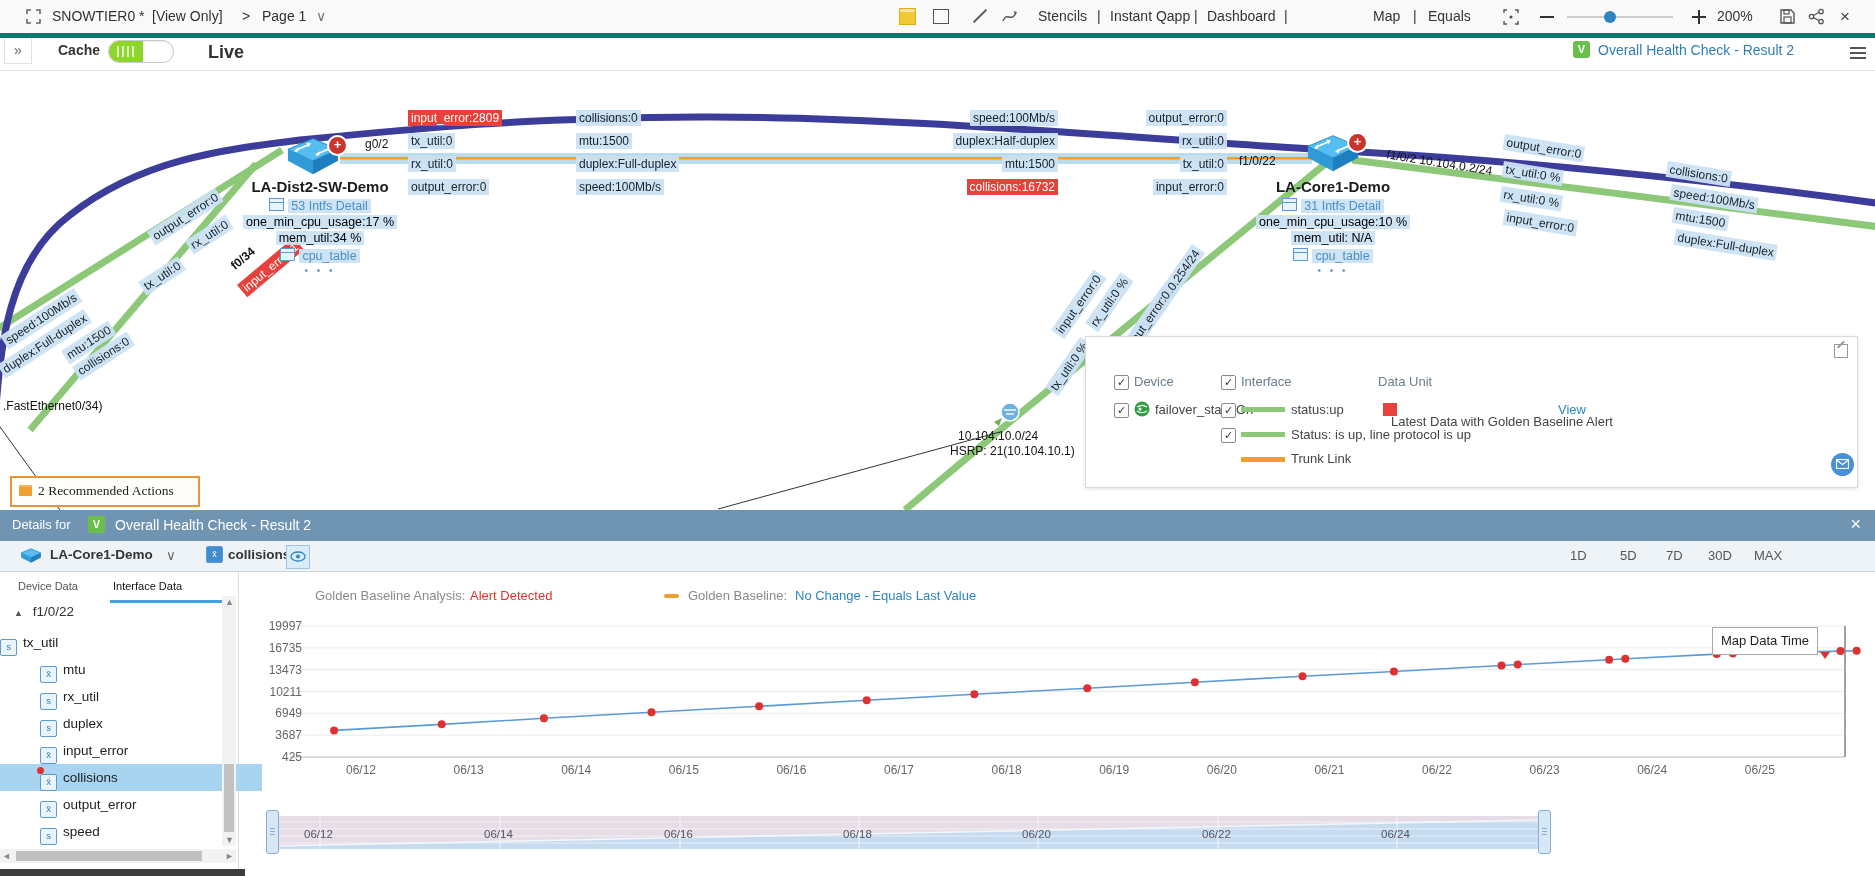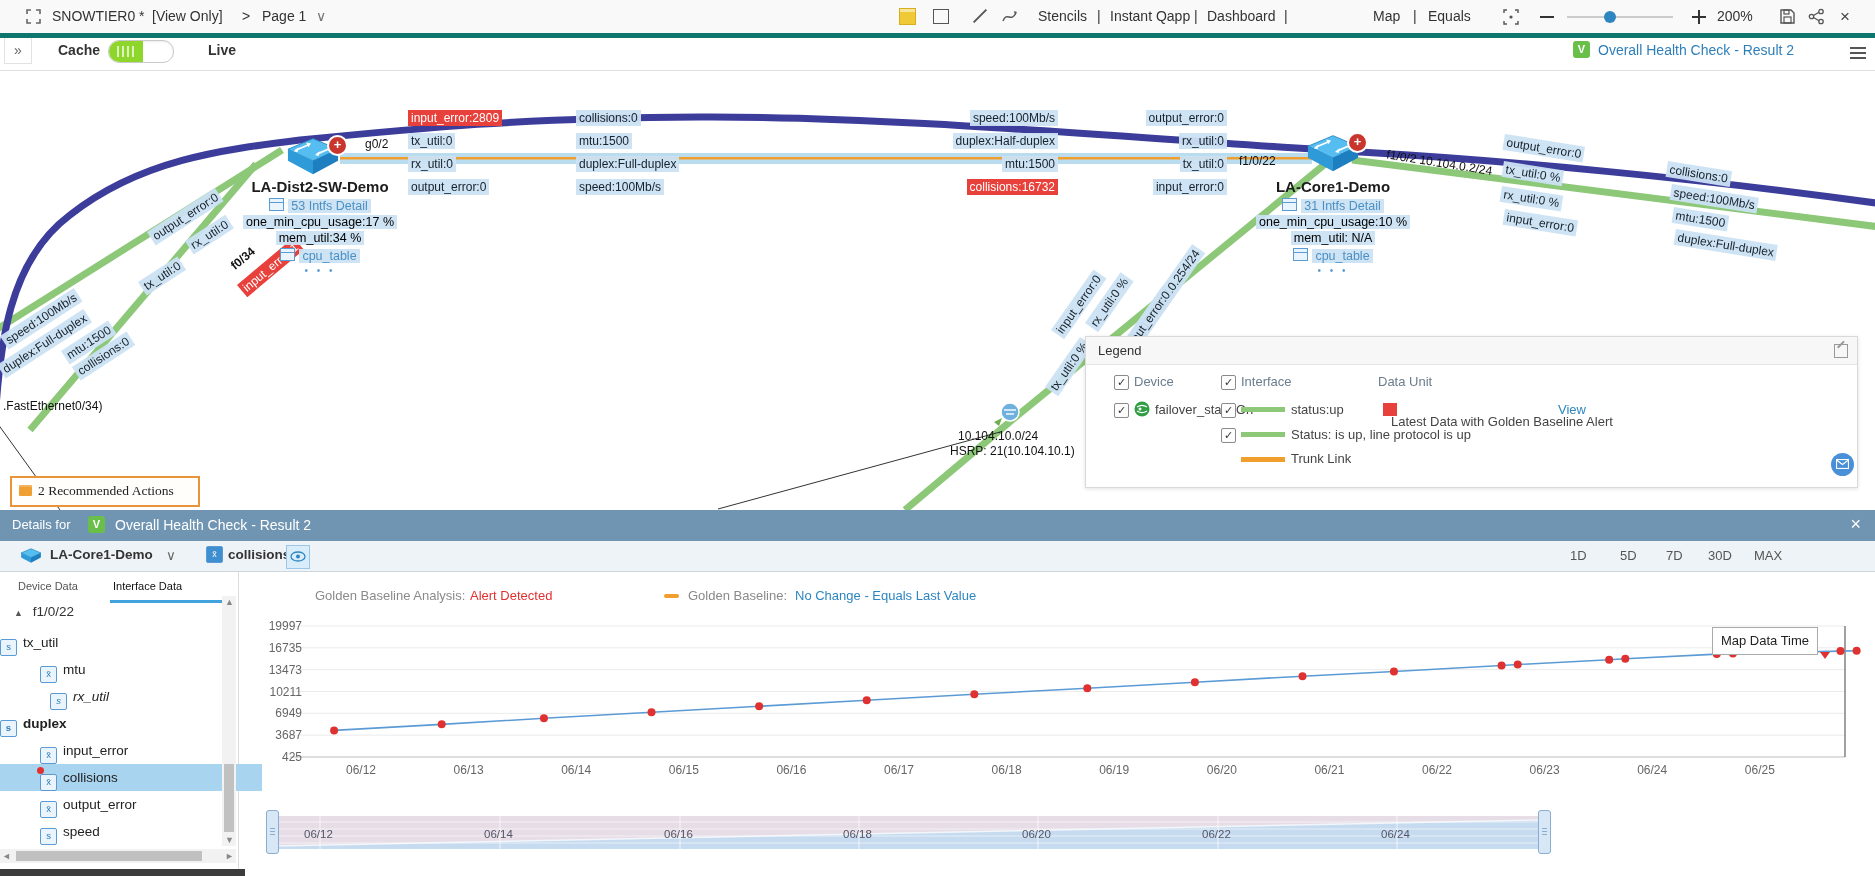--- a/index.html
+++ b/index.html
@@ -144,21 +144,21 @@
     </svg>
     <span class="item" style="left:1840px;font-size:17px;color:#444;">×</span>
   </div>
 
   <div class="row2">
     <div class="collapse-btn">»</div>
     <span style="position:absolute;left:58px;top:9px;font-size:14px;font-weight:bold;color:#333;">Cache</span>
     <div class="toggle">
         <div class="on"></div>
       </div>
-    <span style="position:absolute;left:208px;top:9px;font-size:14px;font-weight:bold;color:#333;">Live</span>
+    <span style="position:absolute;left:208px;top:9px;font-size:18px;font-weight:bold;color:#333;">Live</span>
     <span class="vbadge" style="position:absolute;left:1573px;top:8px;">V</span>
     <span style="position:absolute;left:1598px;top:9px;font-size:14px;color:#2e7fb8;">Overall Health Check - Result 2</span>
     <div class="hbars" style="position:absolute;left:1850px;top:11px;">
         <i></i>
         <i></i>
         <i></i>
       </div>
   </div>
 
   <svg class="mapsvg" width="1875" height="440" viewBox="0 0 1875 440">
@@ -278,21 +278,20 @@
       <div class="chip" style="left: 1672px; top: 184px; transform: rotate(9deg);">speed:100Mb/s</div>
       <div class="chip" style="left: 1674px; top: 207px; transform: rotate(9deg);">mtu:1500</div>
       <div class="chip" style="left: 1676px; top: 229px; transform: rotate(9deg);">duplex:Full-duplex</div>
     </div>
 
   <div class="recommended">
     <span class="rec-ic"></span><span>2 Recommended Actions</span>
   </div>
 
   <div class="legend">
-    <div class="hd">Legend</div>
     <div class="expand-ic"></div>
     <div class="cb" style="left:28px;top:38px;">✓</div>
     <span class="lg-txt" style="left:48px;top:37px;">Device</span>
     <div class="cb" style="left:135px;top:38px;">✓</div>
     <span class="lg-txt" style="left:155px;top:37px;">Interface</span>
     <span class="lg-txt" style="left:292px;top:37px;">Data Unit</span>
     <div class="cb" style="left:28px;top:66px;">✓</div>
     <svg style="position:absolute;left:48px;top:64px;" width="16" height="16" viewBox="0 0 16 16">
       <circle cx="8" cy="8" r="7.5" fill="#2f9e44"></circle>
         <path d="M3,6 C6,4 10,4 13,6 M3,10 C6,12 10,12 13,10" stroke="#fff" stroke-width="1.2" fill="none"></path>
@@ -348,22 +347,22 @@
   <span class="stab" style="left:18px;color:#555;">Device Data</span>
   <span class="stab" style="left:113px;color:#111;">Interface Data</span>
   <div style="position:absolute;left:110px;top:600px;width:118px;height:3px;background:#41a2dd;z-index:13;"></div>
   <div style="position:absolute;left:14px;top:604px;font-size:13.5px;color:#333;z-index:13;">
     <span style="color:#555;font-size:9px;">▲</span>
     <span style="margin-left:6px;">f1/0/22</span>
   </div>
   <div id="tree">
       <div class="tree-item" style="top: 629px; "><span class="ic">s</span><span>tx_util</span></div>
       <div class="tree-item" style="top: 656px; padding-left: 40px;"><span class="ic">x̄</span><span>mtu</span></div>
-      <div class="tree-item" style="top: 683px; padding-left: 50px; font-style: italic;"><span class="ic">s</span><span>rx_util</span></div>
-      <div class="tree-item" style="top: 710px;  font-weight: bold;"><span class="ic">s</span><span>duplex</span></div>
+      <div class="tree-item" style="top: 683px; padding-left: 40px;"><span class="ic">s</span><span>rx_util</span></div>
+      <div class="tree-item" style="top: 710px; padding-left: 40px;"><span class="ic">s</span><span>duplex</span></div>
       <div class="tree-item" style="top: 737px; padding-left: 40px;"><span class="ic">x̄</span><span>input_error</span></div>
       <div class="tree-item sel" style="top: 764px; padding-left: 40px;"><span class="ic">x̄</span><span>collisions</span></div>
       <div class="tree-item" style="top: 791px; padding-left: 40px;"><span class="ic">x̄</span><span>output_error</span></div>
       <div class="tree-item" style="top: 818px; padding-left: 40px;"><span class="ic">s</span><span>speed</span></div>
     </div>
   <div class="sbV">
     <span class="sb-arrow" style="left:3px;top:1px;">▲</span>
     <span class="sb-arrow" style="left:3px;bottom:1px;">▼</span>
     <div class="thumb" style="left:2px;top:168px;width:10px;height:68px;"></div>
   </div>

